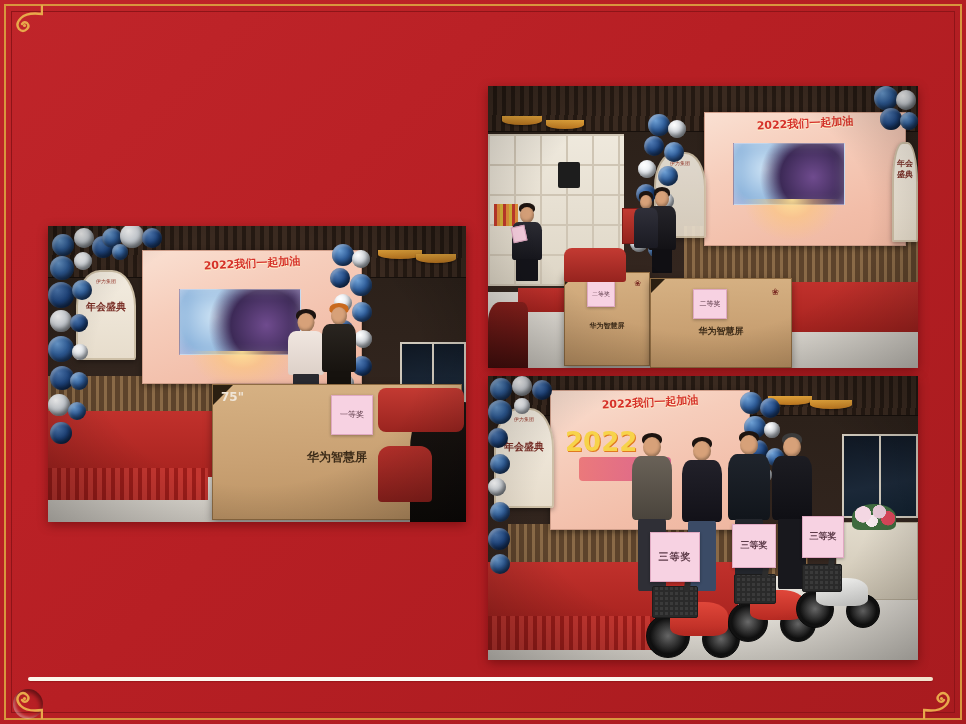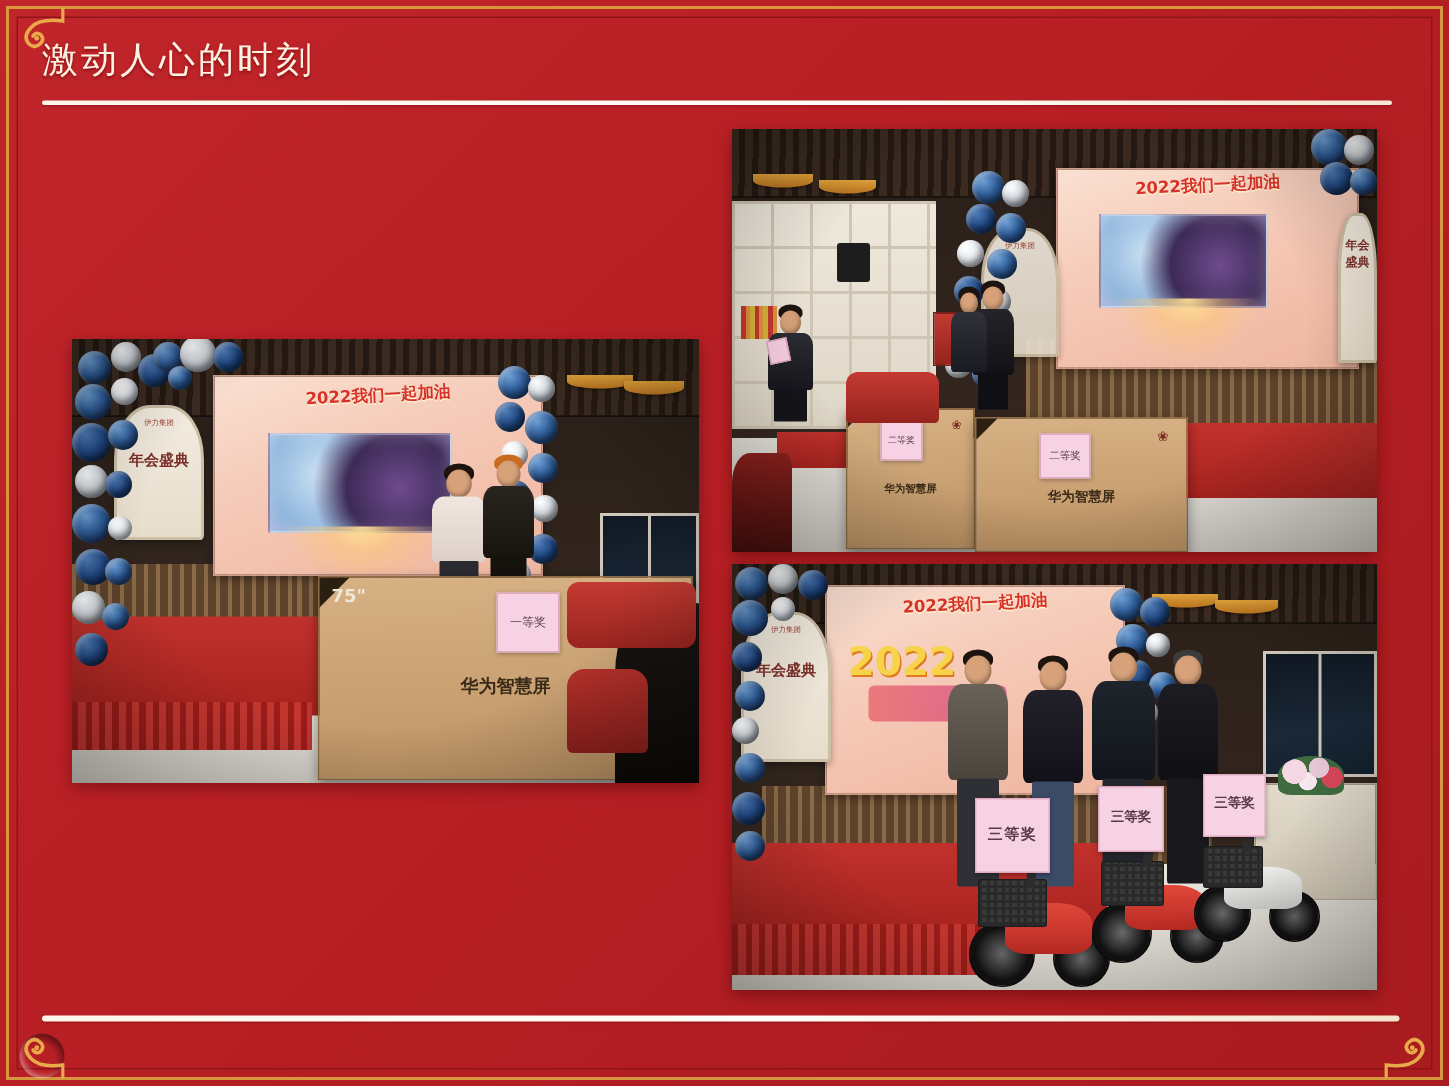--- a/index.html
+++ b/index.html
@@ -336,24 +336,20 @@
       <circle cx="11.5" cy="20.5" r="1.6" fill="#e8a94b"></circle>
     </svg>
   </div>
   <div class="corner-orn br">
     <svg viewBox="0 0 30 30">
       <path d="M29 1 L29 9 Q14 7 8 13 Q2 19 6 24 Q10 28 14 24 Q17 21 14 18 Q11 16 9 19" fill="none" stroke="#e8a94b" stroke-width="2.4" stroke-linecap="round"></path>
       <circle cx="11.5" cy="20.5" r="1.6" fill="#e8a94b"></circle>
     </svg>
   </div>
 
-  <div class="header">
-    <div class="slide-title">激动人心的时刻</div>
-    <div class="title-rule"></div>
-  </div>
 
   <div class="footer-rule"></div>
 
   <div class="photo" style="left:48px; top:226px; width:418px; height:296px;">
     <div class="scene">
       <div class="ceiling" style="height:52px;"></div>
       <div class="wall" style="top:52px; height:176px;"></div>
       <div class="wall-slats" style="left:0; top:150px; width:150px; height:78px;"></div>
       <div class="wall-slats" style="left:150px; top:158px; width:210px; height:70px;"></div>
 

